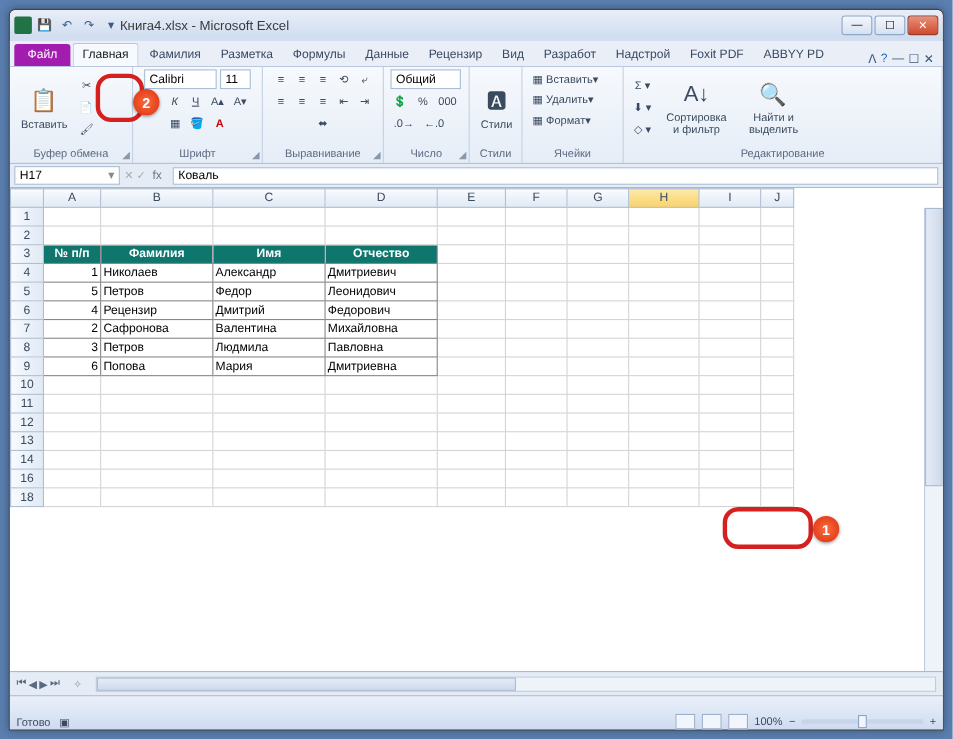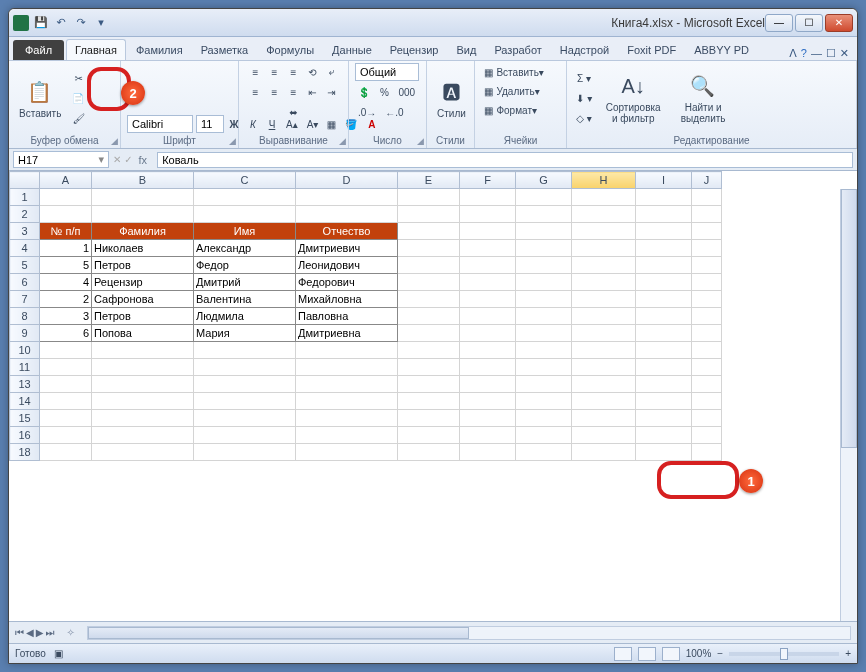--- a/index.html
+++ b/index.html
@@ -2,26 +2,26 @@
 <html><head>
 <meta charset="utf-8">
 <style>
 *{box-sizing:border-box;margin:0;padding:0;font-family:"Segoe UI",Tahoma,sans-serif}
 body{background:#5a7fb0;padding:8px;width:866px;height:672px;overflow:hidden}
 .window{background:#fff;border:1px solid #444;border-radius:6px 6px 0 0;height:100%;display:flex;flex-direction:column;box-shadow:0 0 8px rgba(0,0,0,.3)}
 .titlebar{height:28px;background:linear-gradient(#e8eef8,#cfdcef);display:flex;align-items:center;padding:0 4px;border-radius:6px 6px 0 0;border-bottom:1px solid #9fb4d1}
 .titlebar .sys{width:16px;height:16px;background:#217346;border-radius:2px;margin-right:4px}
 .qat{display:flex;gap:4px;align-items:center}
 .qat span{width:16px;height:16px;display:flex;align-items:center;justify-content:center;font-size:11px;color:#3b5a82}
-.title{flex:1;text-align:right;font-size:12px;color:#3a3a3a}
+.title{flex:1;text-align:left;font-size:12px;color:#3a3a3a}
 .winbtns{display:flex;gap:2px}
 .winbtn{width:28px;height:18px;background:linear-gradient(#f4f7fb,#d6e1f1);border:1px solid #8fa8c8;border-radius:3px;display:flex;align-items:center;justify-content:center;font-size:10px}
 .winbtn.close{background:linear-gradient(#e9917a,#cf4a2f);color:#fff;border-color:#9a3c28}
 .ribbon-tabs{height:24px;background:#e9eef7;display:flex;align-items:flex-end;padding-left:4px;gap:2px;font-size:11px;border-bottom:1px solid #b9c8dd}
-.file-tab{background:#404040;color:#fff;padding:4px 12px;border-radius:3px 3px 0 0}
+.file-tab{background:#a21caf;color:#fff;padding:4px 12px;border-radius:3px 3px 0 0}
 .tab{padding:4px 8px;color:#3a4b63;cursor:pointer}
 .tab.active{background:#f6f9fd;border:1px solid #b9c8dd;border-bottom:none;border-radius:3px 3px 0 0;color:#1a1a1a}
 .help-icons{margin-left:auto;display:flex;gap:4px;padding-right:8px;color:#3b5a82;font-size:11px}
 .ribbon{height:88px;background:linear-gradient(#f6f9fd,#e6edf7);border-bottom:1px solid #a8b9d0;display:flex;font-size:10px}
 .group{border-right:1px solid #c4d1e3;padding:2px 6px;display:flex;flex-direction:column;justify-content:space-between;position:relative}
 .group-label{text-align:center;color:#5a6a82;font-size:10px;padding-top:2px}
 .group-body{display:flex;gap:4px;align-items:center;flex:1}
 .big-btn{display:flex;flex-direction:column;align-items:center;gap:2px;padding:2px 4px;color:#3a4a5f}
 .big-btn .ic{width:28px;height:28px;display:flex;align-items:center;justify-content:center;font-size:20px}
 .small-btns{display:flex;flex-direction:column;gap:2px}
@@ -36,31 +36,31 @@
 .namebox{width:96px;border:1px solid #a9bdd6;background:#fff;margin:2px 4px;padding:1px 4px;display:flex;align-items:center;justify-content:space-between}
 .fx{padding:0 6px;color:#6a7a8f;}
 .fval{border:1px solid #a9bdd6;background:#fff;flex:1;margin:2px 4px;padding:1px 4px}
 .grid-area{flex:1;overflow:hidden;position:relative;background:#fff}
 .grid{border-collapse:collapse;font-size:11px;table-layout:fixed}
 .grid th,.grid td{border:1px solid #d4d4d4;height:17px;padding:0 2px;text-align:left;white-space:nowrap;overflow:hidden}
 .grid .colh{background:linear-gradient(#f7faff,#e1e9f4);text-align:center;font-weight:normal;color:#3a4a5f;border-color:#b0bed2}
 .grid .colh.sel{background:linear-gradient(#fde9a8,#f9d26a)}
 .grid .rowh{background:linear-gradient(90deg,#f7faff,#e1e9f4);text-align:center;font-weight:normal;width:30px;color:#3a4a5f;border-color:#b0bed2}
 .grid .rowh.sel{background:linear-gradient(90deg,#fde9a8,#f9d26a)}
-.hdr-cell{background:#c2410c;color:#fff;font-weight:normal;text-align:center !important;border:1px solid #888 !important}
+.hdr-cell{background:#0f766e;color:#fff;font-weight:bold;text-align:center !important;border:1px solid #888 !important}
 .data-cell{border:1px solid #888 !important}
 .num{text-align:right !important}
 .active-cell{border:2px solid #000 !important;padding:0 1px}
 .sheet-tabs{height:22px;background:#e5ecf5;border-top:1px solid #a8b9d0;display:flex;align-items:center;font-size:10px}
 .nav-arrows{display:flex;gap:2px;padding:0 6px;color:#5a6a82}
 .stab{padding:2px 10px;background:#e0e7f1;border:1px solid #a8b9d0;border-bottom:none;margin-right:-1px;color:#3a4a5f}
 .stab.active{background:#fff;font-weight:bold;color:#000}
 .hscroll{flex:1;margin:0 6px;height:14px;background:#eef3fa;border:1px solid #c0cde0;position:relative}
 .hscroll .thumb{position:absolute;left:0;width:50%;height:100%;background:linear-gradient(#e4ebf6,#cfdaec);border:1px solid #a8b9d0}
-.statusbar{height:20px;background:linear-gradient(#e9f0fa,#cfdcef);border-top:1px solid #a8b9d0;display:flex;align-items:center;font-size:10px;padding:0 6px;color:#3a4a5f}
+.statusbar{height:31px;background:linear-gradient(#e9f0fa,#cfdcef);border-top:1px solid #a8b9d0;display:flex;align-items:flex-end;font-size:10px;padding:0 6px;color:#3a4a5f}
 .status-right{margin-left:auto;display:flex;align-items:center;gap:6px}
 .viewbtn{width:18px;height:14px;border:1px solid #9cb0cc;background:#f2f6fc}
 .zoom-slider{width:110px;height:4px;background:#c8d5e8;position:relative}
 .zoom-slider .zt{position:absolute;left:50%;top:-4px;width:8px;height:12px;background:#f2f6fc;border:1px solid #8ba2c2;transform:translateX(-50%)}
 .vscroll{position:absolute;right:0;top:18px;bottom:0;width:17px;background:#eef3fa;border-left:1px solid #c0cde0}
 .vscroll .vthumb{position:absolute;top:0;height:60%;width:100%;background:linear-gradient(90deg,#e4ebf6,#cfdaec);border:1px solid #a8b9d0}
 .corner-dialog{font-size:9px;color:#8a98ae}
 </style>
 </head>
 <body>
@@ -119,21 +119,21 @@
           <div class="sbtn">🖌</div>
         </div>
       </div>
       <div class="group-label">Буфер обмена</div>
       <span class="corner-dialog" style="position:absolute;right:2px;bottom:2px">◢</span>
       <div class="callout" style="left:78px;top:6px;width:44px;height:44px"></div>
       <div class="badge" style="left:112px;top:20px">2</div>
     </div>
 
     <div class="group" style="width:118px">
-      <div class="group-body" style="flex-direction:row;align-items:flex-end;gap:2px">
+      <div class="group-body" style="flex-direction:column;align-items:center;gap:2px">
         <div class="srow">
           <div class="combo fontname">Calibri</div>
           <div class="combo fontsize">11</div>
         </div>
         <div class="srow">
           <div class="sbtn">
               <b>Ж</b>
             </div>
           <div class="sbtn">
               <i>К</i>
@@ -399,47 +399,47 @@
             <td class=""></td>
             <td class=""></td>
             <td class=""></td>
             <td class=""></td>
             <td class=""></td>
             <td class=""></td>
             <td class=""></td>
             <td class=""></td>
           </tr>
           <tr>
+            <th class="rowh">12</th>
+            <td class=""></td>
+            <td class=""></td>
+            <td class=""></td>
+            <td class=""></td>
+            <td class=""></td>
+            <td class=""></td>
+            <td class=""></td>
+            <td class=""></td>
+            <td class=""></td>
+            <td class=""></td>
+          </tr>
+          <tr>
             <th class="rowh">13</th>
             <td class=""></td>
             <td class=""></td>
             <td class=""></td>
             <td class=""></td>
             <td class=""></td>
             <td class=""></td>
             <td class=""></td>
             <td class=""></td>
             <td class=""></td>
             <td class=""></td>
           </tr>
           <tr>
             <th class="rowh">14</th>
-            <td class=""></td>
-            <td class=""></td>
-            <td class=""></td>
-            <td class=""></td>
-            <td class=""></td>
-            <td class=""></td>
-            <td class=""></td>
-            <td class=""></td>
-            <td class=""></td>
-            <td class=""></td>
-          </tr>
-          <tr>
-            <th class="rowh">15</th>
             <td class=""></td>
             <td class=""></td>
             <td class=""></td>
             <td class=""></td>
             <td class=""></td>
             <td class=""></td>
             <td class=""></td>
             <td class=""></td>
             <td class=""></td>
             <td class=""></td>

